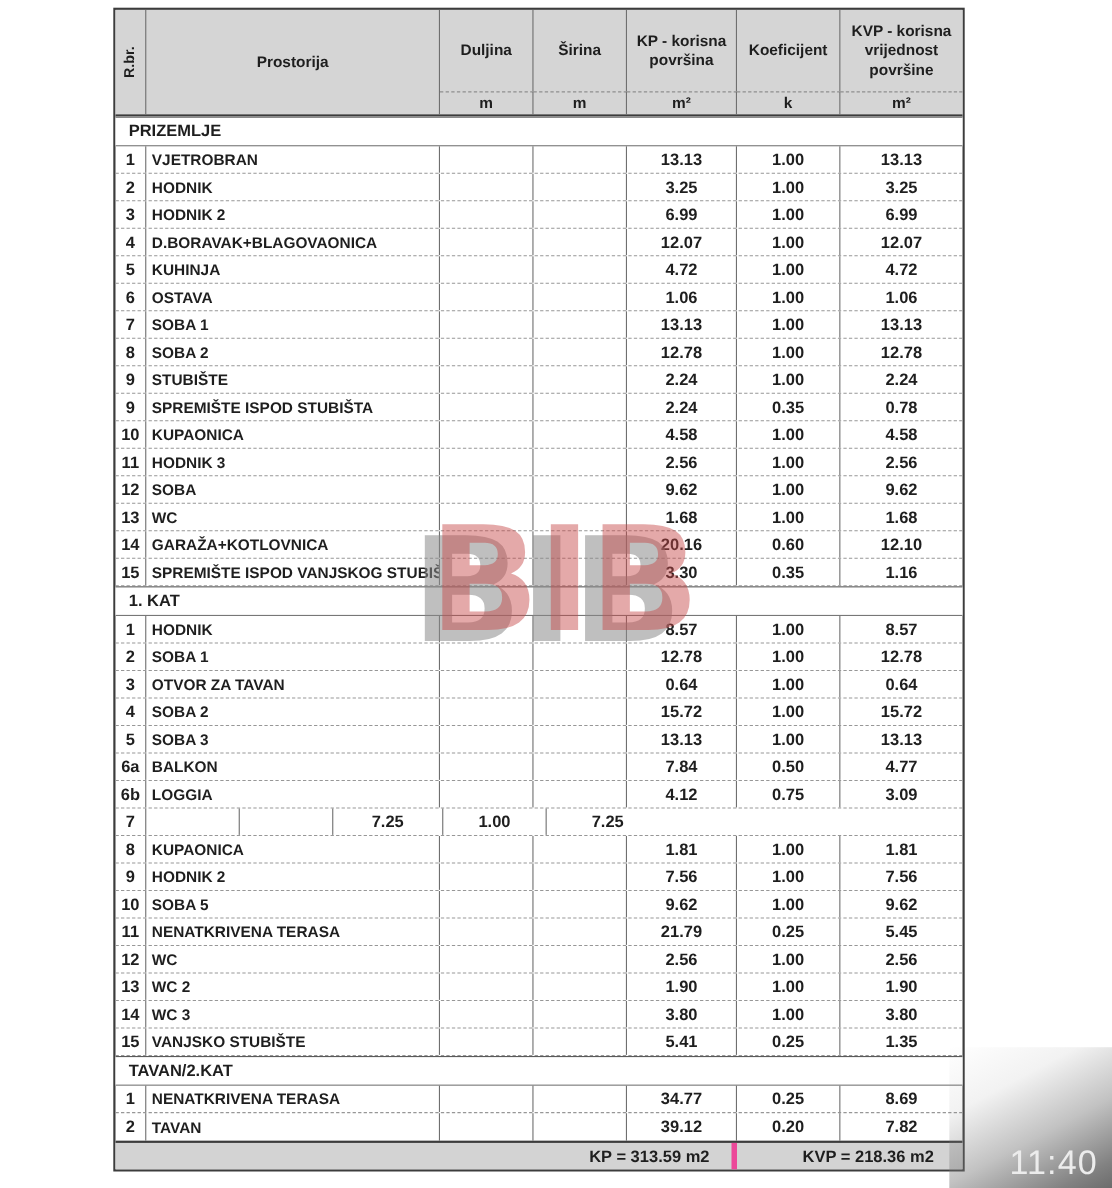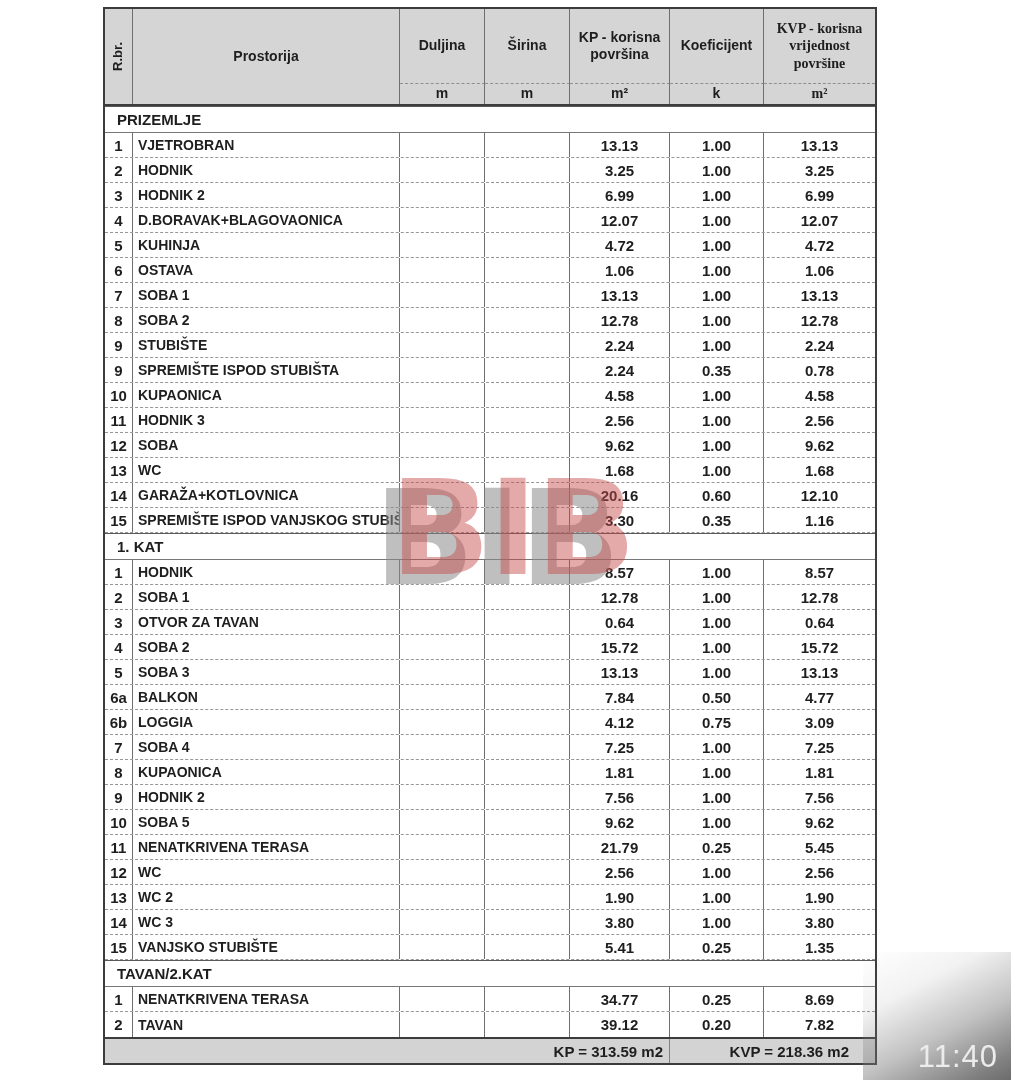--- a/index.html
+++ b/index.html
@@ -19,21 +19,21 @@
     grid-template-columns: 28px 267px 85px 85px 100px 94px 111px;
     grid-template-rows: 74px 21px;
     background: #d5d5d5; border-bottom: 2px solid #3c3c3c;
     font-weight: bold;
   }
   .hc {
     border-right: 1px solid #6f6f6f;
     display: flex; align-items: center; justify-content: center;
     text-align: center; font-size: 14px; line-height: 1.25; padding: 2px;
   }
-  .hc.lastcol { border-right: none; font-family: Liberation Serif, serif; }
+  .hc.lastcol { border-right: none; }
   .span2 { grid-row: 1 / span 2; }
   .hu { border-top: 1px dashed #8f8f8f; font-size: 14px; }
   .vert { writing-mode: vertical-rl; transform: rotate(180deg); font-size: 13px; }
   
   .band {
     height: 27px; display: flex; align-items: center; padding-left: 12px;
     font-weight: bold; font-size: 15px; background: #fff;
     border-top: 1px solid #5a5a5a; border-bottom: 1px solid #777;
   }
   .trow { display: flex; height: 25px; align-items: stretch; font-size: 15px; font-weight: bold; border-bottom: 1px dashed #979797; }
@@ -43,22 +43,22 @@
   .td.name { padding-left: 5px; font-size: 14px; }
   .w0 { width: 28px; } .w1 { width: 267px; text-align: center; } .w2 { width: 85px; }
   .w3 { width: 85px; } .w4 { width: 100px; } .w5 { width: 94px; }
   .w6 { width: 111px; border-right: none; }
   
   .tfoot {
     display: flex; height: 26px; background: #d3d3d3;
     border-top: 2px solid #3c3c3c; font-weight: bold; font-size: 15px;
   }
   .f-left {
-    width: 565px; border-right: 1px solid #ec4899;
-    display: flex; align-items: center; justify-content: flex-end; padding-right: 6px;
+    width: 565px; border-right: 5px solid #ec4899;
+    display: flex; align-items: center; justify-content: flex-end; padding-right: 20px;
   }
   .f-right { flex: 1; display: flex; align-items: center; justify-content: flex-end; padding-right: 26px; }
   
   .watermark {
     position: absolute; left: 390px; top: 462px; z-index: 5;
     font-family: "DejaVu Sans", sans-serif;
     font-size: 132px; font-weight: 900; line-height: 132px; letter-spacing: -2px;
     color: rgba(197, 72, 72, 0.47);
     text-shadow: -16px 10px 0 rgba(138, 138, 138, 0.55);
     user-select: none; pointer-events: none;
@@ -308,21 +308,20 @@
           <div class="td w0 num">6b</div>
           <div class="td w1 name">LOGGIA</div>
           <div class="td w2"></div>
           <div class="td w3"></div>
           <div class="td w4 num">4.12</div>
           <div class="td w5 num">0.75</div>
           <div class="td w6 num">3.09</div>
         </div>
         <div class="trow">
           <div class="td w0 num">7</div>
-          <div class="td w1 name">SOBA 4</div>
           <div class="td w2"></div>
           <div class="td w3"></div>
           <div class="td w4 num">7.25</div>
           <div class="td w5 num">1.00</div>
           <div class="td w6 num">7.25</div>
         </div>
         <div class="trow">
           <div class="td w0 num">8</div>
           <div class="td w1 name">KUPAONICA</div>
           <div class="td w2"></div>

